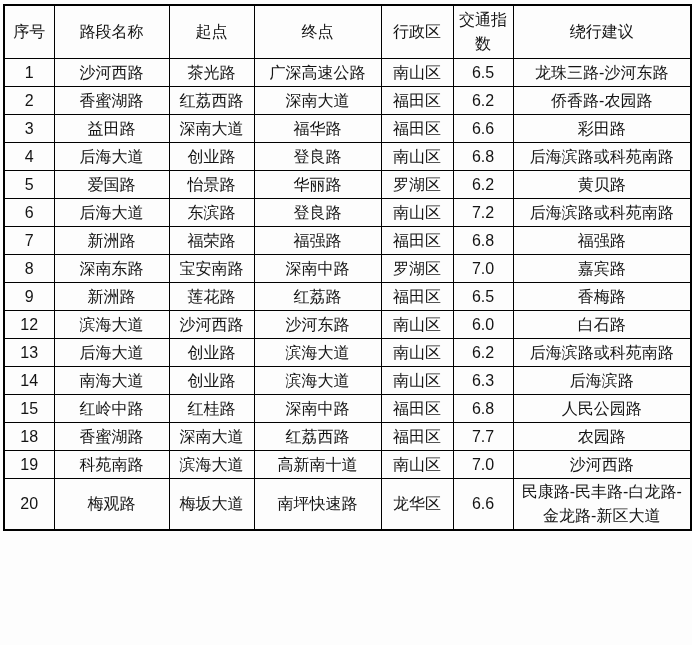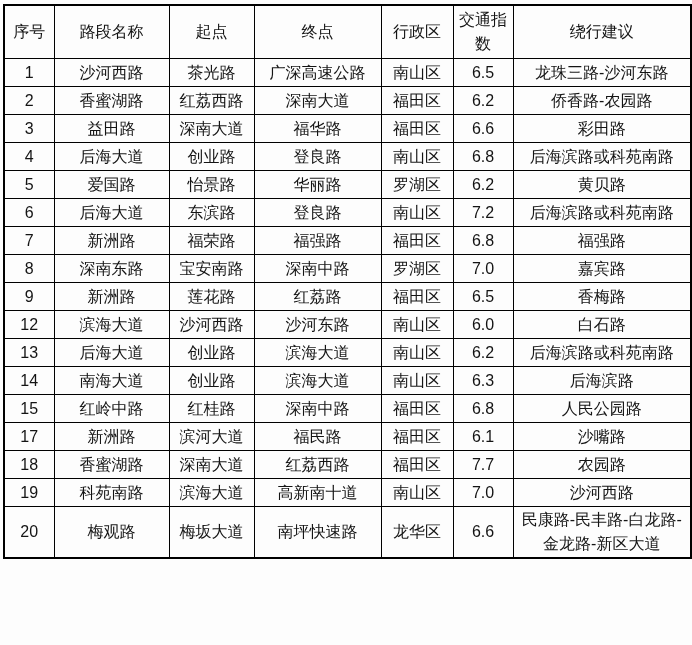--- a/index.html
+++ b/index.html
@@ -185,29 +185,20 @@
         <tr>
           <td>15</td>
           <td>红岭中路</td>
           <td>红桂路</td>
           <td>深南中路</td>
           <td>福田区</td>
           <td>6.8</td>
           <td>人民公园路</td>
         </tr>
         <tr>
-          <td>17</td>
-          <td>新洲路</td>
-          <td>滨河大道</td>
-          <td>福民路</td>
-          <td>福田区</td>
-          <td>6.1</td>
-          <td>沙嘴路</td>
-        </tr>
-        <tr>
           <td>18</td>
           <td>香蜜湖路</td>
           <td>深南大道</td>
           <td>红荔西路</td>
           <td>福田区</td>
           <td>7.7</td>
           <td>农园路</td>
         </tr>
         <tr>
           <td>19</td>

